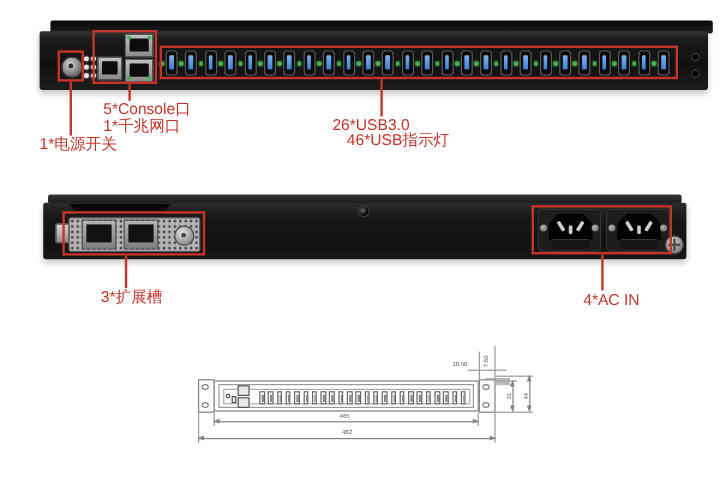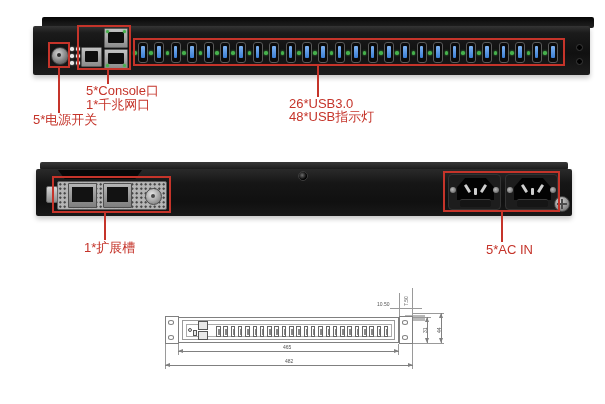--- a/index.html
+++ b/index.html
@@ -244,25 +244,25 @@
     <div class="fscrew" style="left:576px;top:58px"></div>
 
     <div class="annbox" style="left:48px;top:42px;width:22px;height:26px"></div>
     <div class="annbox" style="left:77px;top:25px;width:54px;height:45px"></div>
     <div class="annbox" style="left:133px;top:38px;width:432px;height:28px"></div>
 
     <div class="leader" style="left:58px;top:68px;height:45px"></div>
     <div class="leader" style="left:107px;top:70px;height:14px"></div>
     <div class="leader" style="left:317px;top:66px;height:31px"></div>
 
-    <div class="annlabel" style="left:33px;top:113px">5*电源开关</div>
+    <div class="annlabel" style="left:33px;top:113px">1*电源开关</div>
     <div class="annlabel" style="left:86px;top:84px">5*Console口</div>
     <div class="annlabel" style="left:86px;top:98px">1*千兆网口</div>
-    <div class="annlabel" style="left:289px;top:97px">26*USB3.0</div>
-    <div class="annlabel" style="left:289px;top:110px">48*USB指示灯</div>
+    <div class="annlabel" style="left:277px;top:97px">26*USB3.0</div>
+    <div class="annlabel" style="left:289px;top:110px">46*USB指示灯</div>
   </section>
 
   <section>
     <div class="strip-r"></div>
     <div class="face-r"></div>
     <div class="notch"></div>
     <div class="tophole"></div>
 
     <div class="bracket"></div>
     <div class="tab"></div>
@@ -295,22 +295,22 @@
       <div class="acscrew" style="left:1px"></div>
       <div class="acscrew" style="right:1px"></div>
       <div class="aclatch"></div>
     </div>
     <div class="gnd"></div>
 
     <div class="annbox" style="left:52px;top:176px;width:119px;height:37px"></div>
     <div class="annbox" style="left:443px;top:171px;width:117px;height:41px"></div>
     <div class="leader" style="left:104px;top:213px;height:27px"></div>
     <div class="leader" style="left:501px;top:212px;height:30px"></div>
-    <div class="annlabel" style="left:84px;top:241px">1*扩展槽</div>
-    <div class="annlabel" style="left:486px;top:243px">5*AC IN</div>
+    <div class="annlabel" style="left:84px;top:241px">3*扩展槽</div>
+    <div class="annlabel" style="left:486px;top:243px">4*AC IN</div>
   </section>
 
   <section>
     <div class="abs" style="left:405px;top:315px;width:20px;height:6px;background:#b9b9b9"></div>
 
     <div class="dwire" style="left:165px;top:316px;width:14px;height:28px"></div>
     <div class="dhole" style="left:168px;top:320px"></div>
     <div class="dhole" style="left:168px;top:335px"></div>
 
     <div class="dwire" style="left:178px;top:317px;width:221px;height:26px"></div>

